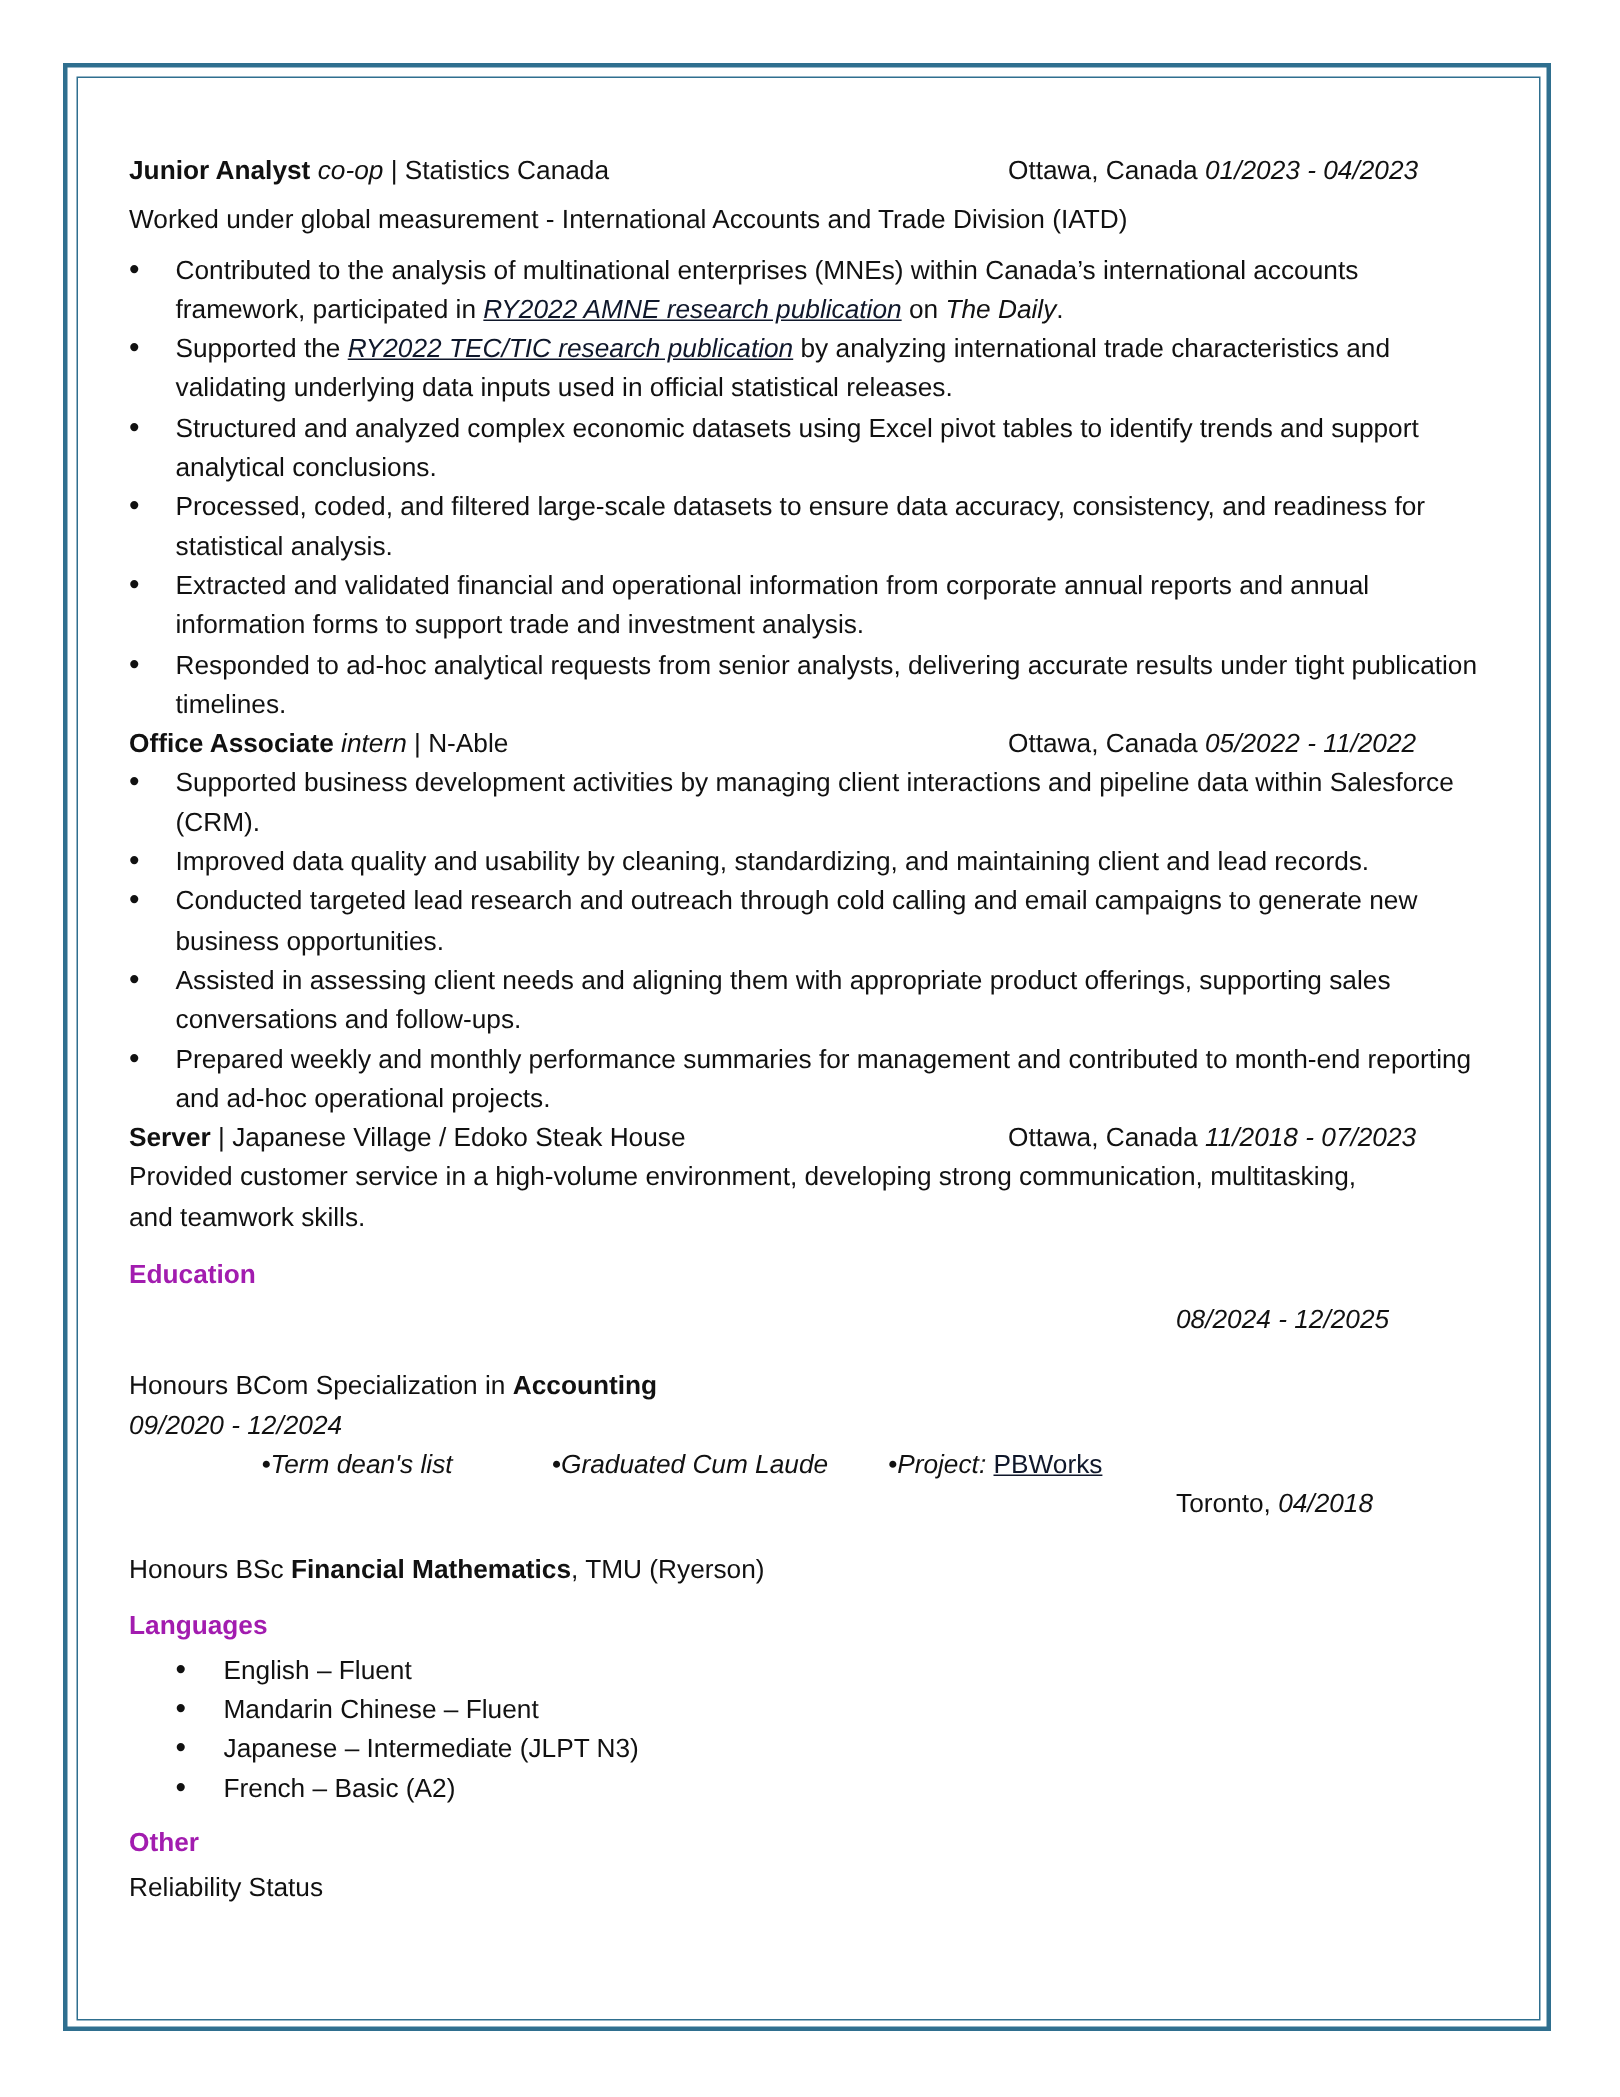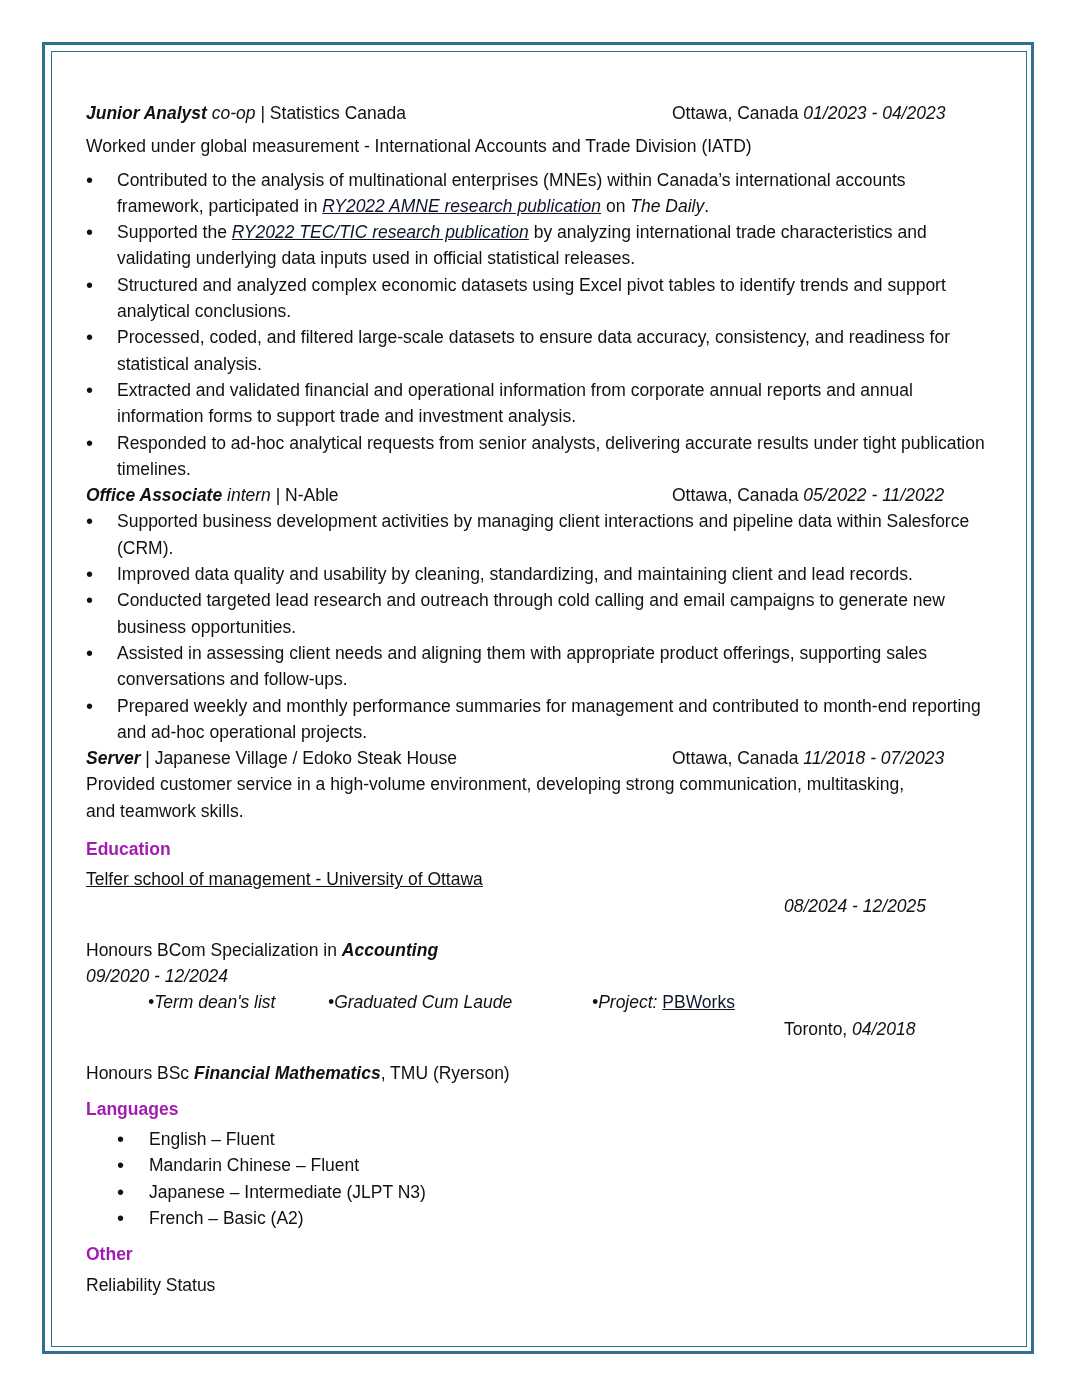--- a/index.html
+++ b/index.html
@@ -7,22 +7,22 @@
          font-family: "Liberation Sans", sans-serif; color: #111; }
   .border-outer { position: absolute; left: 42px; top: 42px; width: 992px; height: 1312px;
                   border: 3px solid #2f6f8f; box-sizing: border-box; }
   .border-inner { position: absolute; left: 51px; top: 51px; width: 976px; height: 1296px;
                   border: 1.5px solid #2f6f8f; box-sizing: border-box; }
   .content { position: absolute; left: 86px; top: 100px; width: 910px; font-size: 17.5px; line-height: 26.3px; }
   .row { display: flex; white-space: nowrap; }
   .row .left { width: 586px; }
   .row .right { flex: 1; }
   .edu-row .left { width: 698px; margin-top: 44px; }
-  b { font-weight: bold; font-style: italic; }
-  i { font-style: italic; }
+  b { font-weight: bold; }
+  i { font-style: italic; text-align: center; }
   ul.bullets { margin: 0; padding: 0; list-style: none; }
   ul.bullets li { position: relative; padding-left: 31px; }
   ul.bullets li::before { content: "\2022"; position: absolute; left: 0; font-size: 20px; }
   .link { color: #0f172a; text-decoration: underline; }
   .section { color: #a21caf; font-weight: bold; margin-top: 10px; margin-bottom: 4px; }
   .underline { text-decoration: underline; }
   .honors { padding-left: 62px; display: flex; }
   .honors span { display: inline-block; }
   .lang li { padding-left: 63px !important; }
   .lang li::before { left: 31px !important; }
@@ -61,21 +61,20 @@
     <li>Prepared weekly and monthly performance summaries for management and contributed to month-end reporting and ad-hoc operational projects.</li>
   </ul>
 
   <div class="row">
     <div class="left"><b>Server</b> | <span>Japanese Village / Edoko Steak House</span></div>
     <div class="right"><span>Ottawa, Canada</span> <i>11/2018 - 07/2023</i></div>
   </div>
   <div style="width:820px;">Provided customer service in a high-volume environment, developing strong communication, multitasking, and teamwork skills.</div>
 
   <div class="section" style="margin-top:12px;">Education</div>
-  <div class="underline">Telfer school of management - University of Ottawa</div>
   <div class="row edu-row">
     <div class="left"><span>Honours BCom Specialization in </span><b>Accounting</b></div>
     <div class="right"><i>08/2024 - 12/2025</i></div>
   </div>
   <div class="row edu-row">
     <div class="right"><i>09/2020 - 12/2024</i></div>
   </div>
   <div class="honors">
     <i style="width:180px;">•Term dean's list</i>
     <i style="width:264px;">•Graduated Cum Laude</i>

